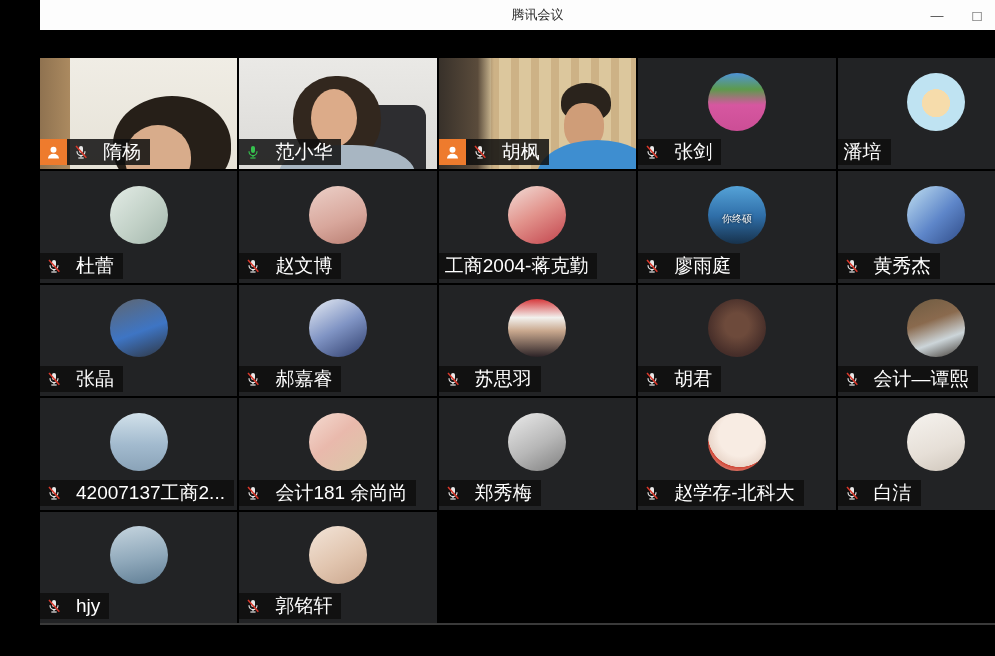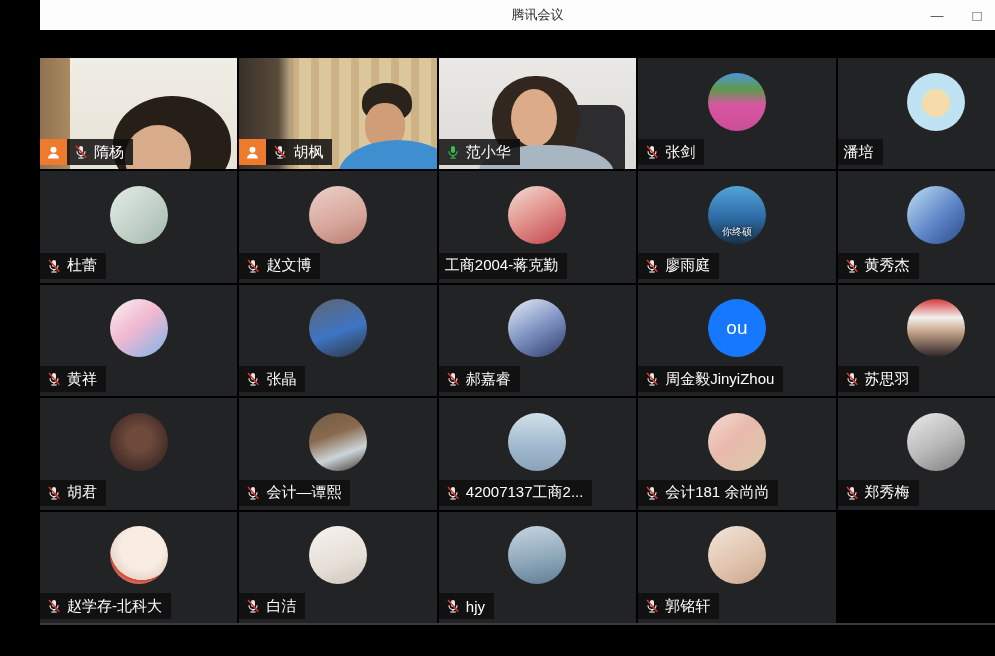--- a/index.html
+++ b/index.html
@@ -25,21 +25,21 @@
           grid-template-columns:repeat(5,1fr); grid-template-rows:repeat(5,1fr);
           gap:2px; background:#000; }
   .tile { position:relative; background:#222325; overflow:hidden; }
 
   
   .avatar-wrap { position:absolute; inset:0; display:flex; align-items:center;
                  justify-content:center; padding-bottom:24px; }
   .avatar-circle { position:relative; width:58px; height:58px; border-radius:50%;
                    overflow:hidden; display:flex; align-items:center; justify-content:center; }
   .avatar-text.center { font-size:19px; color:#fff; }
-  .avatar-text.bottom { position:absolute; bottom:5px; left:0; right:0; text-align:center;
+  .avatar-text.bottom { position:absolute; bottom:18px; left:0; right:0; text-align:center;
                         font-size:10px; color:#f5f5f5; text-shadow:0 0 3px rgba(0,0,0,.9); }
 
   
   .video-scene { position:absolute; inset:0; overflow:hidden; }
   .v-hair,.v-face,.v-body { position:absolute; }
 
   .scene-suiyang { background:linear-gradient(180deg,#f0ede5,#e6e2d7); }
   .scene-suiyang::before { content:''; position:absolute; left:0; top:0; bottom:0; width:15%;
         background:linear-gradient(90deg,#8f7250,#ab8a60); }
   .scene-suiyang .v-hair { width:118px; height:96px; left:37%; top:34%;
@@ -66,21 +66,21 @@
         background:#dcab89; border-radius:50%; }
   .scene-fanxiaohua .v-body { width:136px; height:62px; left:20%; top:78%;
         background:#a8b6c2; border-radius:46% 46% 0 0; }
 
   
   .label-row { position:absolute; left:0; bottom:4px; display:flex; align-items:stretch;
                height:26px; max-width:100%; }
   .host-badge { flex:0 0 27px; background:#ee7b2d; display:flex; align-items:center;
                 justify-content:center; }
   .name-label { background:rgba(14,14,14,.85); color:#fff; display:flex; align-items:center;
-                gap:5px; padding:0 9px 0 6px; font-size:15px; white-space:nowrap;
+                gap:14px; padding:0 9px 0 6px; font-size:19px; white-space:nowrap;
                 overflow:hidden; }
   .mic { display:flex; align-items:center; flex:0 0 auto; }
   .mic-muted { color:#e9e9e9; }
   .mic-on { color:#35c24d; }
 
   .footer { flex:1 1 auto; background:#000; border-bottom:2px solid #3a3a3a; }
 </style>
 </head>
 <body>
 
@@ -120,20 +120,43 @@
             <line x1="12" y1="17.5" x2="12" y2="20" stroke="currentColor" stroke-width="1.8"></line>
             <line x1="8" y1="21" x2="16" y2="21" stroke="currentColor" stroke-width="1.8"></line>
             <line class="slash" x1="4.5" y1="3" x2="20" y2="20.5" stroke="#d9382b" stroke-width="2.3"></line>
           </svg>
         </span>
         <span class="pname">隋杨</span>
       </span>
     </div>
   </div>
       <div class="tile">
+    <div class="video-scene scene-fanxiaohua">
+      <div class="v-hair"></div>
+      <div class="v-face"></div>
+      <div class="v-body"></div>
+    </div>
+
+    <div class="label-row">
+
+      <span class="name-label">
+        <span class="mic mic-on">
+          <svg viewBox="0 0 24 24" width="16" height="16" aria-hidden="true">
+            <rect x="9" y="3" width="6" height="10.5" rx="3" fill="currentColor"></rect>
+            <path d="M6 11 a6 6.5 0 0 0 12 0" fill="none" stroke="currentColor" stroke-width="1.8"></path>
+            <line x1="12" y1="17.5" x2="12" y2="20" stroke="currentColor" stroke-width="1.8"></line>
+            <line x1="8" y1="21" x2="16" y2="21" stroke="currentColor" stroke-width="1.8"></line>
+
+          </svg>
+        </span>
+        <span class="pname">范小华</span>
+      </span>
+    </div>
+  </div>
+      <div class="tile">
     <div class="video-scene scene-hufeng">
       <div class="v-hair"></div>
       <div class="v-face"></div>
       <div class="v-body"></div>
     </div>
 
     <div class="label-row">
       <span class="host-badge">
         <svg viewBox="0 0 24 24" width="17" height="17" fill="#ffffff" aria-hidden="true">
           <circle cx="12" cy="8" r="4.2"></circle>
@@ -148,43 +171,20 @@
             <line x1="12" y1="17.5" x2="12" y2="20" stroke="currentColor" stroke-width="1.8"></line>
             <line x1="8" y1="21" x2="16" y2="21" stroke="currentColor" stroke-width="1.8"></line>
             <line class="slash" x1="4.5" y1="3" x2="20" y2="20.5" stroke="#d9382b" stroke-width="2.3"></line>
           </svg>
         </span>
         <span class="pname">胡枫</span>
       </span>
     </div>
   </div>
       <div class="tile">
-    <div class="video-scene scene-fanxiaohua">
-      <div class="v-hair"></div>
-      <div class="v-face"></div>
-      <div class="v-body"></div>
-    </div>
-
-    <div class="label-row">
-
-      <span class="name-label">
-        <span class="mic mic-on">
-          <svg viewBox="0 0 24 24" width="16" height="16" aria-hidden="true">
-            <rect x="9" y="3" width="6" height="10.5" rx="3" fill="currentColor"></rect>
-            <path d="M6 11 a6 6.5 0 0 0 12 0" fill="none" stroke="currentColor" stroke-width="1.8"></path>
-            <line x1="12" y1="17.5" x2="12" y2="20" stroke="currentColor" stroke-width="1.8"></line>
-            <line x1="8" y1="21" x2="16" y2="21" stroke="currentColor" stroke-width="1.8"></line>
-
-          </svg>
-        </span>
-        <span class="pname">范小华</span>
-      </span>
-    </div>
-  </div>
-      <div class="tile">
 
     <div class="avatar-wrap">
       <div class="avatar-circle" style="background: linear-gradient(rgb(79, 148, 216) 0%, rgb(93, 154, 76) 28%, rgb(214, 87, 160) 55%, rgb(204, 78, 150) 100%);">
         
       </div>
     </div>
     <div class="label-row">
 
       <span class="name-label">
         <span class="mic mic-muted">
@@ -318,43 +318,20 @@
             <line class="slash" x1="4.5" y1="3" x2="20" y2="20.5" stroke="#d9382b" stroke-width="2.3"></line>
           </svg>
         </span>
         <span class="pname">黄秀杰</span>
       </span>
     </div>
   </div>
       <div class="tile">
 
     <div class="avatar-wrap">
-      <div class="avatar-circle" style="background: linear-gradient(140deg, rgb(248, 244, 241), rgb(242, 185, 208) 45%, rgb(127, 179, 232));">
-        
-      </div>
-    </div>
-    <div class="label-row">
-
-      <span class="name-label">
-        <span class="mic mic-muted">
-          <svg viewBox="0 0 24 24" width="16" height="16" aria-hidden="true">
-            <rect x="9" y="3" width="6" height="10.5" rx="3" fill="currentColor"></rect>
-            <path d="M6 11 a6 6.5 0 0 0 12 0" fill="none" stroke="currentColor" stroke-width="1.8"></path>
-            <line x1="12" y1="17.5" x2="12" y2="20" stroke="currentColor" stroke-width="1.8"></line>
-            <line x1="8" y1="21" x2="16" y2="21" stroke="currentColor" stroke-width="1.8"></line>
-            <line class="slash" x1="4.5" y1="3" x2="20" y2="20.5" stroke="#d9382b" stroke-width="2.3"></line>
-          </svg>
-        </span>
-        <span class="pname">黄祥</span>
-      </span>
-    </div>
-  </div>
-      <div class="tile">
-
-    <div class="avatar-wrap">
       <div class="avatar-circle" style="background: linear-gradient(160deg, rgb(95, 102, 112), rgb(62, 117, 196) 55%, rgb(47, 53, 64));">
         
       </div>
     </div>
     <div class="label-row">
 
       <span class="name-label">
         <span class="mic mic-muted">
           <svg viewBox="0 0 24 24" width="16" height="16" aria-hidden="true">
             <rect x="9" y="3" width="6" height="10.5" rx="3" fill="currentColor"></rect>
@@ -381,43 +358,20 @@
         <span class="mic mic-muted">
           <svg viewBox="0 0 24 24" width="16" height="16" aria-hidden="true">
             <rect x="9" y="3" width="6" height="10.5" rx="3" fill="currentColor"></rect>
             <path d="M6 11 a6 6.5 0 0 0 12 0" fill="none" stroke="currentColor" stroke-width="1.8"></path>
             <line x1="12" y1="17.5" x2="12" y2="20" stroke="currentColor" stroke-width="1.8"></line>
             <line x1="8" y1="21" x2="16" y2="21" stroke="currentColor" stroke-width="1.8"></line>
             <line class="slash" x1="4.5" y1="3" x2="20" y2="20.5" stroke="#d9382b" stroke-width="2.3"></line>
           </svg>
         </span>
         <span class="pname">郝嘉睿</span>
-      </span>
-    </div>
-  </div>
-      <div class="tile">
-
-    <div class="avatar-wrap">
-      <div class="avatar-circle" style="background: rgb(22, 119, 255);">
-        <span class="avatar-text center">ou</span>
-      </div>
-    </div>
-    <div class="label-row">
-
-      <span class="name-label">
-        <span class="mic mic-muted">
-          <svg viewBox="0 0 24 24" width="16" height="16" aria-hidden="true">
-            <rect x="9" y="3" width="6" height="10.5" rx="3" fill="currentColor"></rect>
-            <path d="M6 11 a6 6.5 0 0 0 12 0" fill="none" stroke="currentColor" stroke-width="1.8"></path>
-            <line x1="12" y1="17.5" x2="12" y2="20" stroke="currentColor" stroke-width="1.8"></line>
-            <line x1="8" y1="21" x2="16" y2="21" stroke="currentColor" stroke-width="1.8"></line>
-            <line class="slash" x1="4.5" y1="3" x2="20" y2="20.5" stroke="#d9382b" stroke-width="2.3"></line>
-          </svg>
-        </span>
-        <span class="pname">周金毅JinyiZhou</span>
       </span>
     </div>
   </div>
       <div class="tile">
 
     <div class="avatar-wrap">
       <div class="avatar-circle" style="background: linear-gradient(rgb(214, 57, 60) 0%, rgb(242, 241, 238) 32%, rgb(201, 168, 142) 55%, rgb(44, 35, 39) 100%);">
         
       </div>
     </div>

